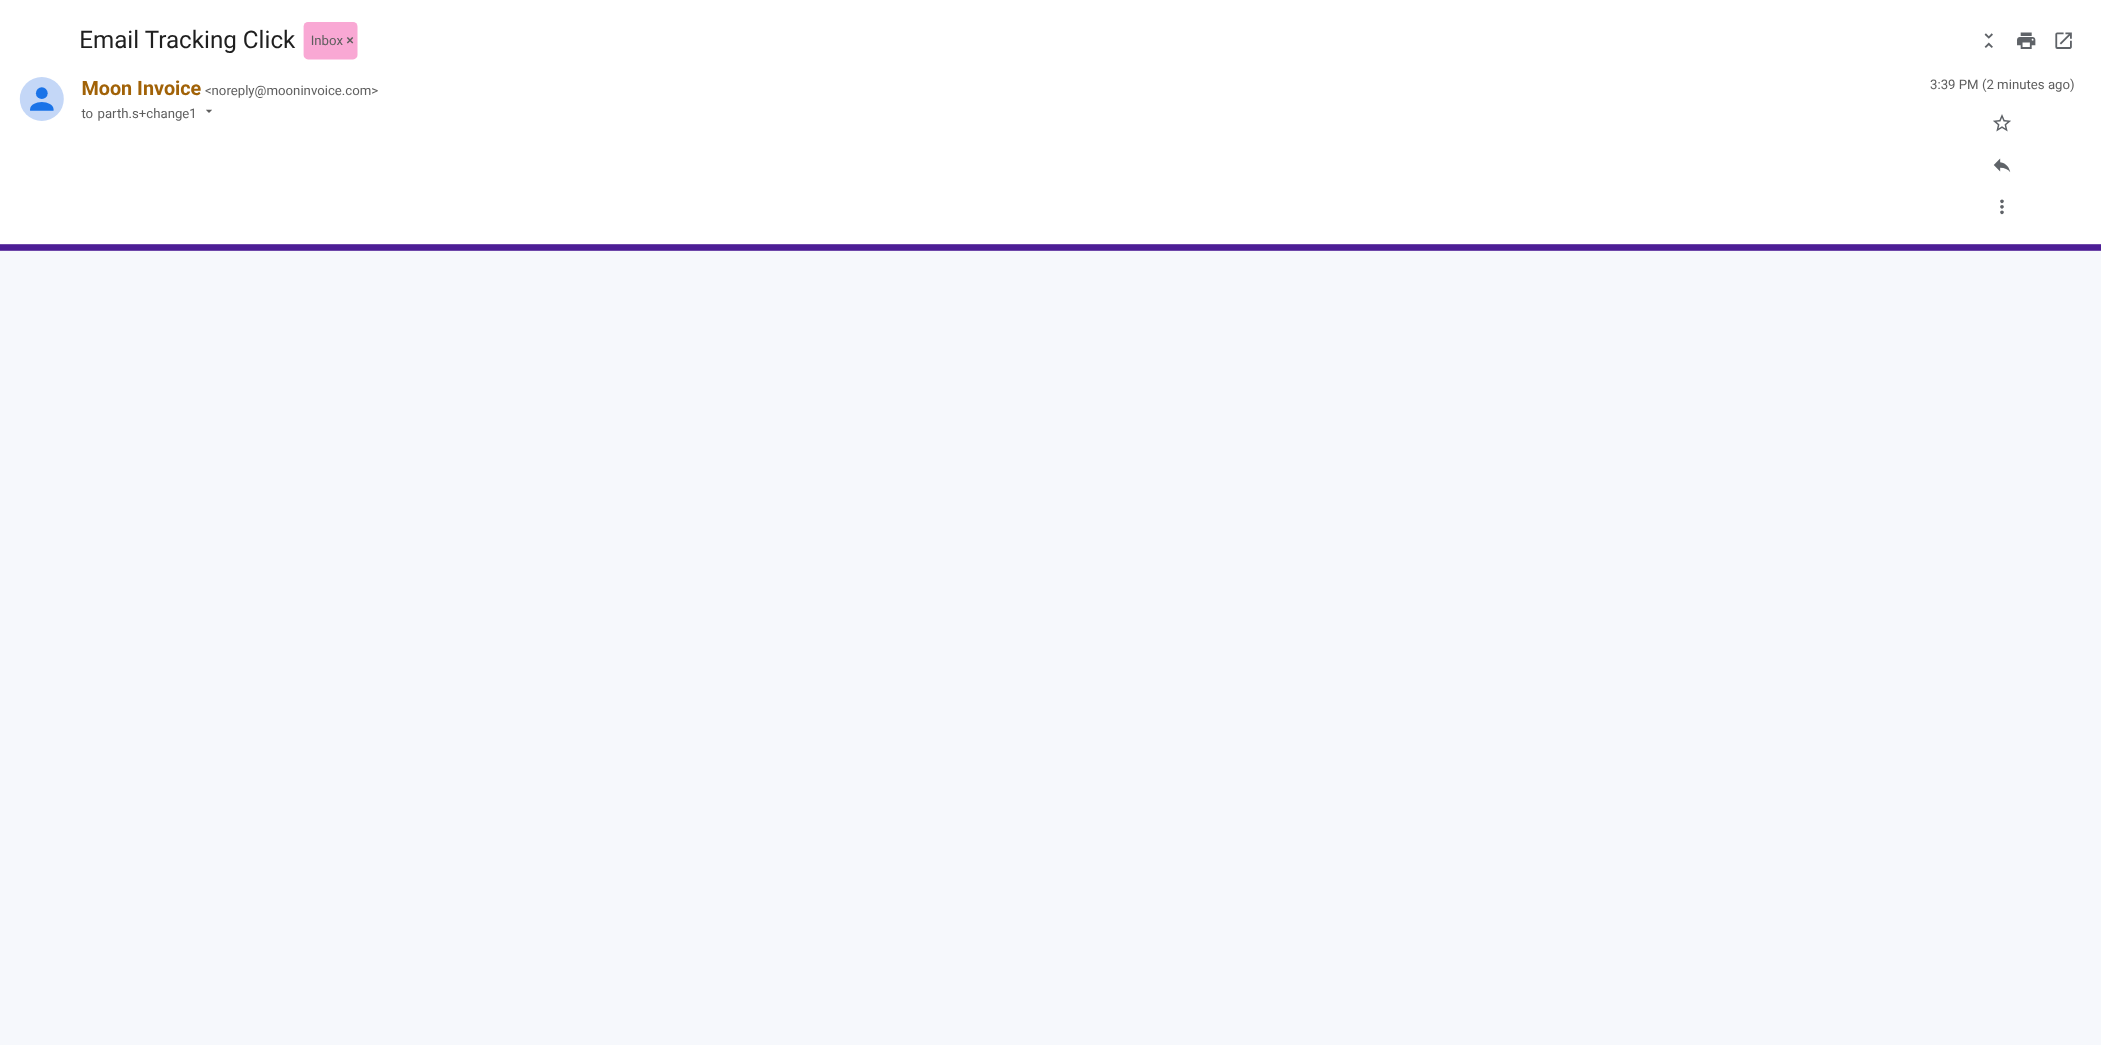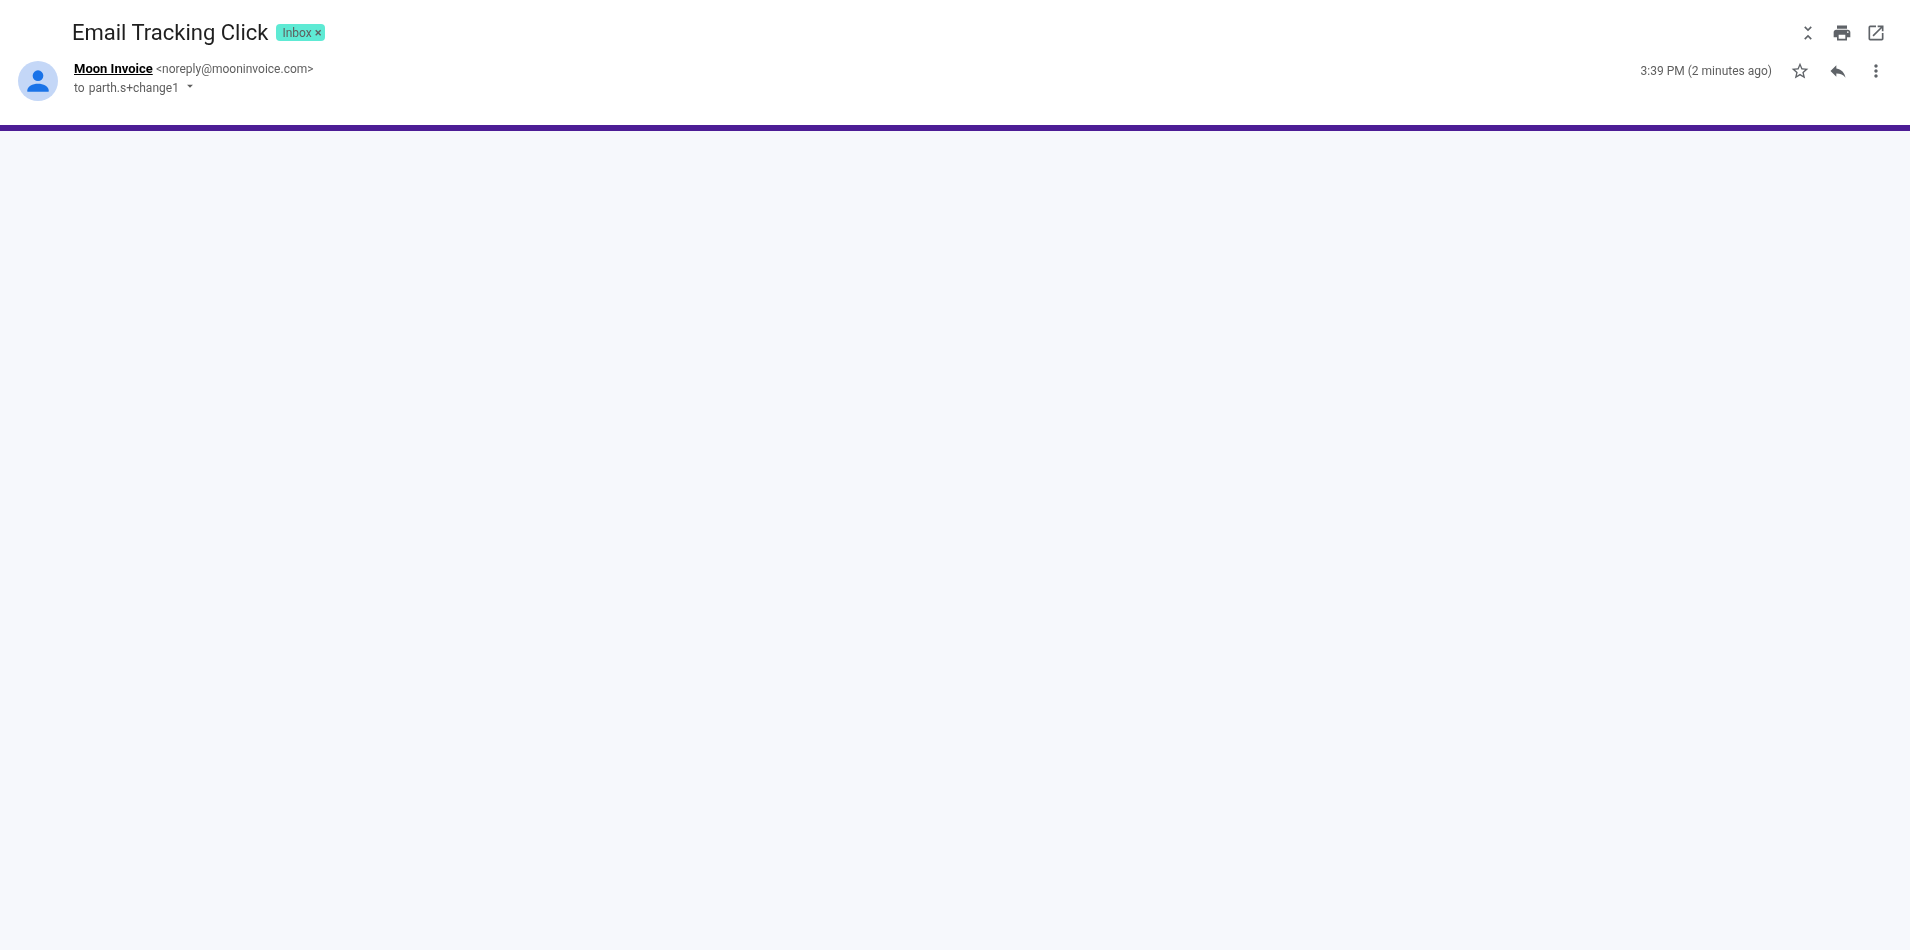--- a/index.html
+++ b/index.html
@@ -29,26 +29,26 @@
       gap: 8px;
     }
     .subject-text {
       font-size: 22px;
       font-weight: 400;
       color: #1f1f1f;
     }
     .label-chip {
       display: inline-flex;
       align-items: center;
-      background: #5eead4;
+      background: #f9a8d4;
       color: #5e5e5e;
       font-size: 12px;
       border-radius: 4px;
       padding: 1px 3px 1px 6px;
-      height: 17px;
+      height: 34px;
       gap: 3px;
     }
     .label-x {
       font-size: 13px;
       color: #5e5e5e;
       cursor: pointer;
       line-height: 1;
       font-weight: 500;
     }
     .subject-actions {
@@ -91,23 +91,22 @@
       flex: 1;
       display: flex;
       justify-content: space-between;
       align-items: flex-start;
     }
     .sender-info-left {
       font-size: 13px;
     }
     .sender-name {
       font-weight: 700;
-      color: #000000;
-      font-size: 13px;
-      text-decoration: underline;
+      color: #a16207;
+      font-size: 18px;
     }
     .sender-email {
       color: #5e5e5e;
       font-size: 12px;
       margin-top: 15px;
     }
     .recipient-line {
       color: #5e5e5e;
       font-size: 12px;
       display: inline-flex;
@@ -115,20 +114,21 @@
       gap: 4px;
       margin-top: 3px;
     }
     .sender-info-right {
       display: flex;
       align-items: center;
       gap: 18px;
       color: #5e5e5e;
       font-size: 12px;
       padding-right: 8px;
+      flex-direction: column;
     }
     .timestamp {
       white-space: nowrap;
     }
     
     .email-body {
       padding: 16px 16px 0 74px;
       font-size: 14px;
       line-height: 1.6;
       color: #222;

